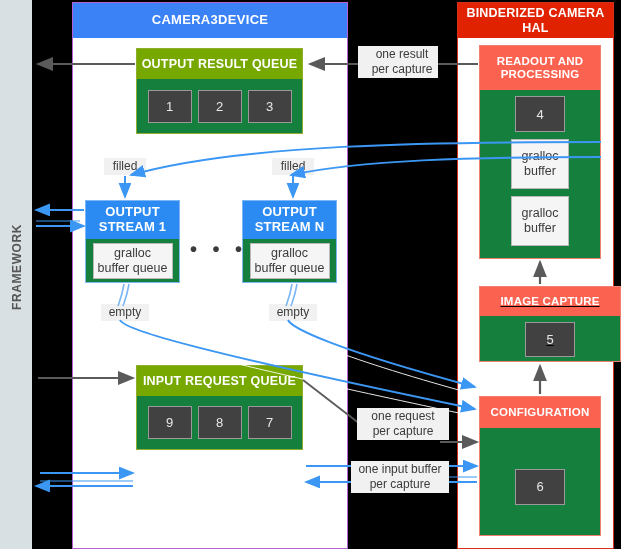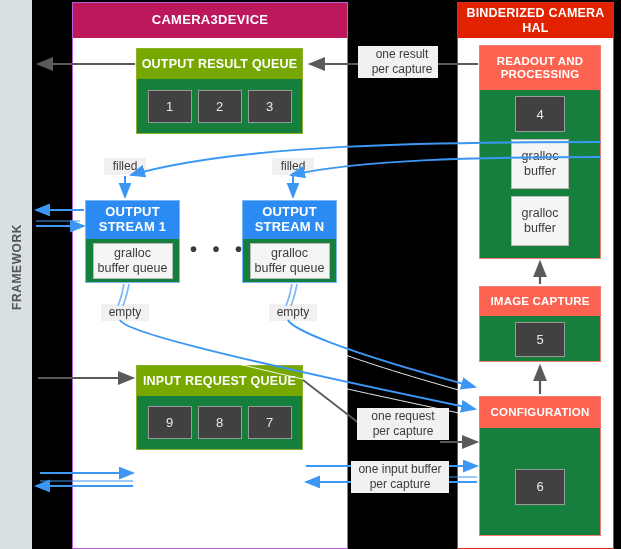--- a/index.html
+++ b/index.html
@@ -28,21 +28,21 @@
   .col{position:absolute;background:#fff;}
   .col-c3d{left:72px;top:2px;width:274px;height:545px;border:1px solid #b45fd6;}
   .col-hal{left:457px;top:2px;width:155px;height:545px;border:1px solid #d7301b;}
 
   .col-head{
     position:absolute;left:0;top:0;width:100%;
     color:#fff;font-weight:bold;text-align:center;
     display:flex;align-items:center;justify-content:center;
     box-sizing:border-box;padding:2px 4px;line-height:1.15;
   }
-  .col-c3d .col-head{height:35px;background:#be185d;font-size:13px;letter-spacing:.3px;}
+  .col-c3d .col-head{height:35px;background:#3b82f6;font-size:13px;letter-spacing:.3px;}
   .col-hal .col-head{height:35px;background:#e02200;font-size:12.5px;letter-spacing:.2px;}
 
   
   .card{position:absolute;box-sizing:border-box;background:#15803d;}
   .card > .title{
     box-sizing:border-box;width:100%;
     color:#fff;font-weight:bold;text-align:center;
     display:flex;align-items:center;justify-content:center;
     line-height:1.15;
   }
@@ -161,21 +161,21 @@
     <div class="title" style="height:44px;">READOUT AND PROCESSING</div>
     <div class="body" style="height:170px;flex-direction:column;gap:7px;padding-top:6px;align-items:center;justify-content:flex-start;">
       <div class="chip" style="width:50px;height:36px;">4</div>
       <div class="gralloc" style="width:58px;height:50px;white-space:pre-line;">gralloc
 buffer</div>
       <div class="gralloc" style="width:58px;height:50px;white-space:pre-line;">gralloc
 buffer</div>
     </div>
   </div>
 
-  <div class="card red" style="left:479px;top:286px;width:122px;height:76px;">
+  <div class="card red" style="left:479px;top:286px;width:142px;height:76px;text-decoration:underline;">
     <div class="title" style="height:29px;">IMAGE CAPTURE</div>
     <div class="body" style="height:47px;">
       <div class="chip" style="width:50px;height:35px;">5</div>
     </div>
   </div>
 
   <div class="card red" style="left:479px;top:396px;width:122px;height:140px;">
     <div class="title" style="height:31px;">CONFIGURATION</div>
     <div class="body" style="height:117px;">
       <div class="chip" style="width:50px;height:36px;">6</div>

